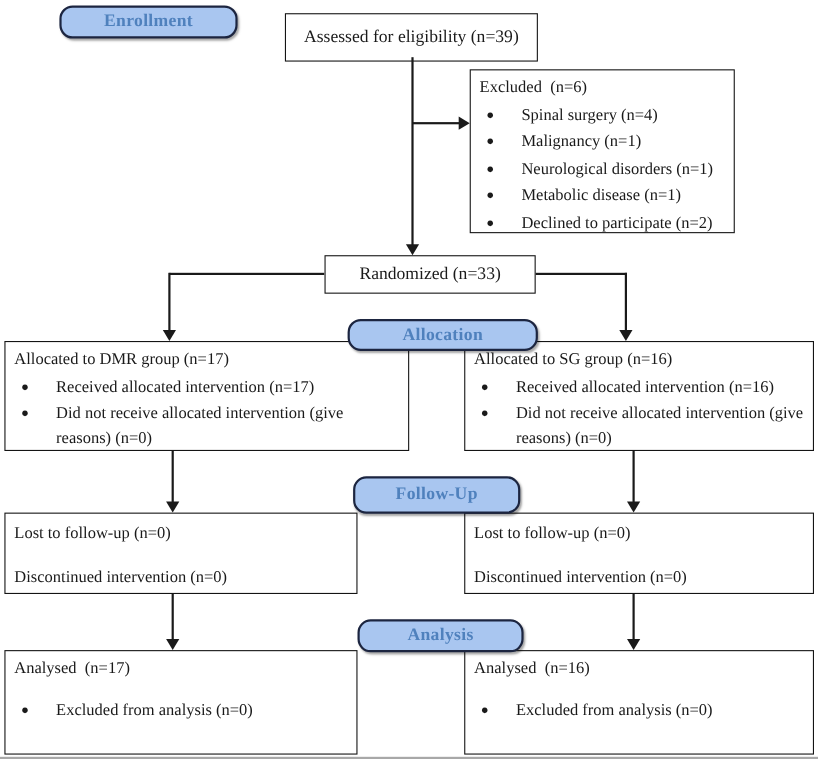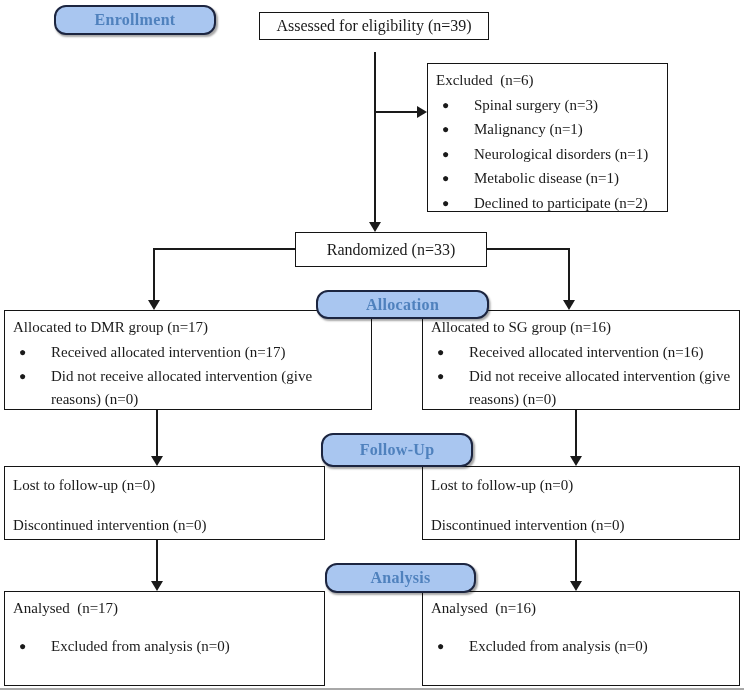--- a/index.html
+++ b/index.html
@@ -80,29 +80,29 @@
   <div class="line" style="left:156px; top:410px; width:2px; height:47px;"></div>
   <div class="arrow-down" style="left:151px; top:456px;"></div>
   <div class="line" style="left:575px; top:410px; width:2px; height:47px;"></div>
   <div class="arrow-down" style="left:570px; top:456px;"></div>
 
   <div class="line" style="left:156px; top:540px; width:2px; height:42px;"></div>
   <div class="arrow-down" style="left:151px; top:581px;"></div>
   <div class="line" style="left:575px; top:540px; width:2px; height:42px;"></div>
   <div class="arrow-down" style="left:570px; top:581px;"></div>
 
-  <div class="box center-text" style="left:259px; top:12px; width:230px; height:28px;justify-content:center;">
+  <div class="box center-text" style="left:259px; top:12px; width:230px; height:44px;justify-content:center;">
     <span>Assessed for eligibility (n=39)</span>
   </div>
 
   <div class="box" style="left:427px; top:63px; width:241px; height:149px;">
     <div class="box-title">Excluded  (n=6)</div>
     <div class="bullet-row">
       <span class="bullet"></span>
-      <span class="bullet-text">Spinal surgery (n=3)</span>
+      <span class="bullet-text">Spinal surgery (n=4)</span>
     </div>
     <div class="bullet-row">
       <span class="bullet"></span>
       <span class="bullet-text">Malignancy (n=1)</span>
     </div>
     <div class="bullet-row">
       <span class="bullet"></span>
       <span class="bullet-text">Neurological disorders (n=1)</span>
     </div>
     <div class="bullet-row">

